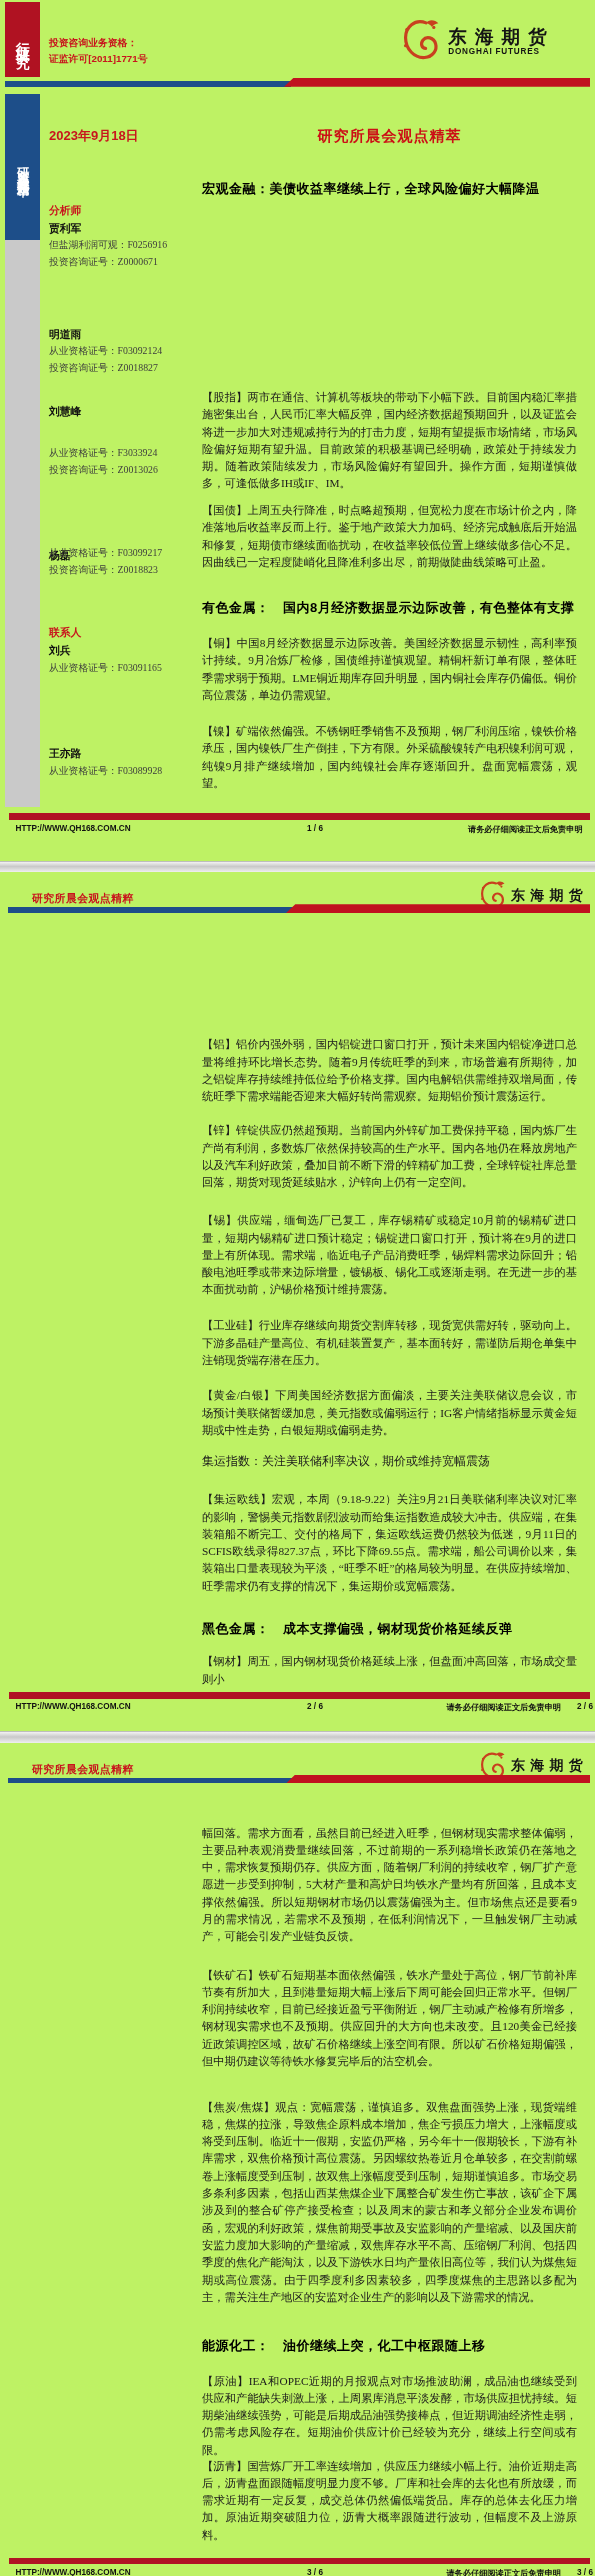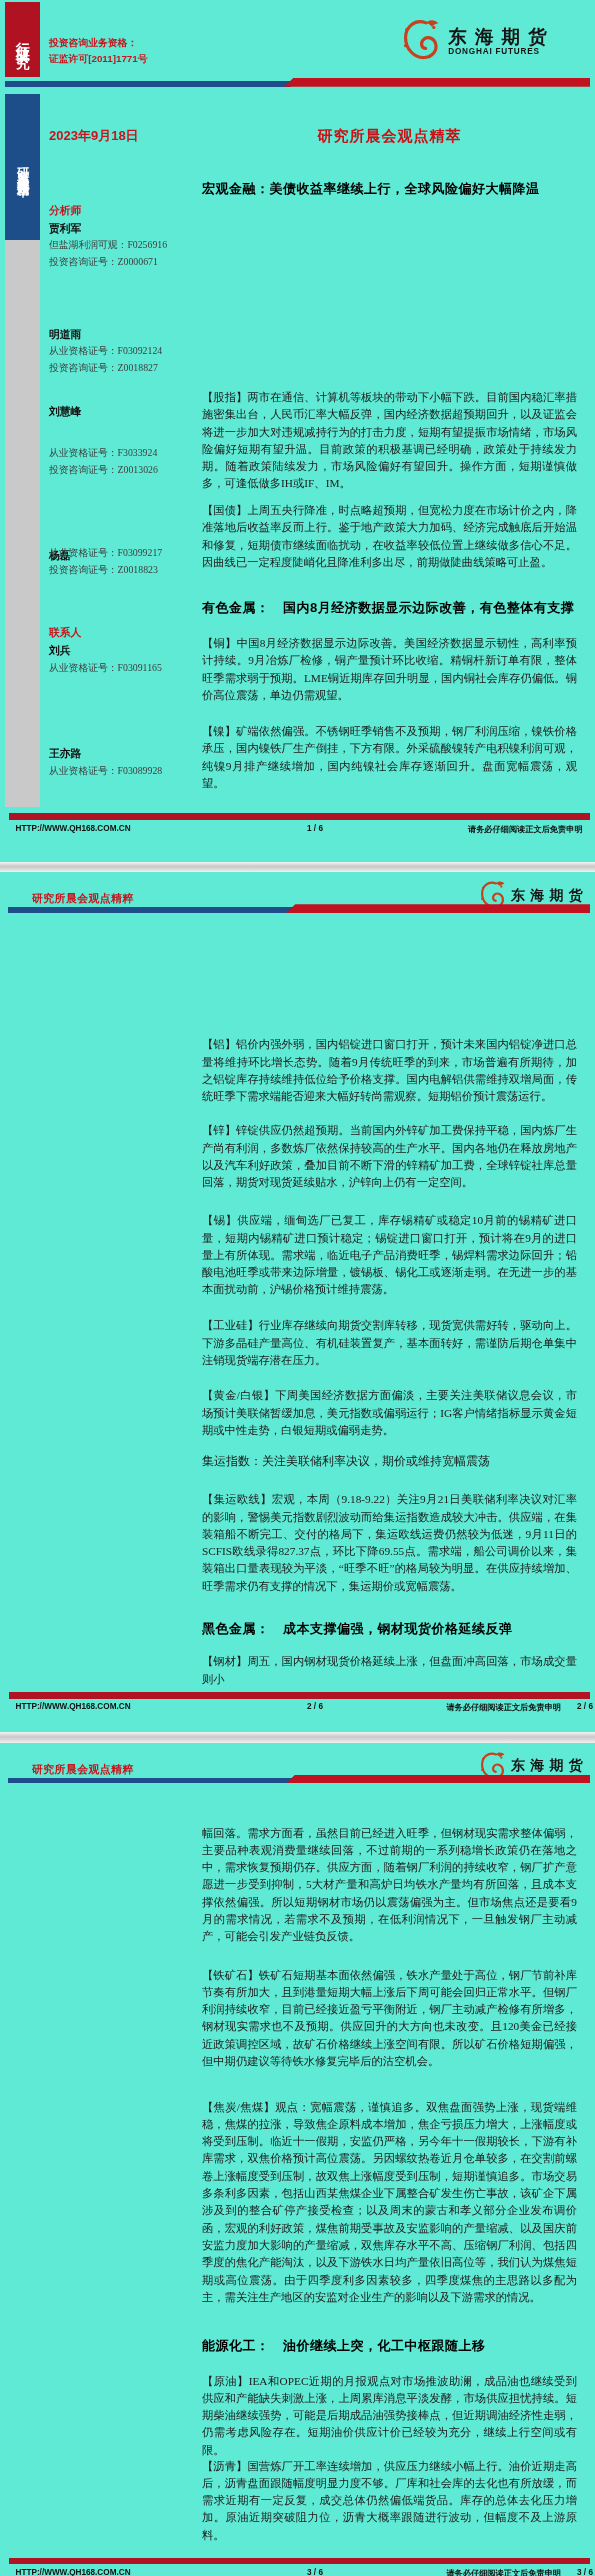--- a/index.html
+++ b/index.html
@@ -1,17 +1,17 @@
 <!DOCTYPE html>
 <html style="font-size:8.2px"><head>
 <meta charset="utf-8">
 <style>
   html,body{margin:0;padding:0;background:#ffffff;}
   body{width:596px;font-family:"Liberation Serif",serif;-webkit-font-smoothing:antialiased;}
-  .page{position:relative;width:596px;background:#5eead4;overflow:hidden;}
+  .page{position:relative;width:596px;background:#bef264;overflow:hidden;}
   .p1{height:861px;}
   .p2{height:859px;}
   .p3{height:858px;}
   .divider{width:596px;height:11.3px;background:linear-gradient(180deg,#f2f2f2 0%,#c9c9c9 45%,#efefef 100%);border-top:0.5px solid #bdbdbd;box-sizing:border-box;}
   .abs{position:absolute;}
   .vbox{writing-mode:vertical-rl;text-align:center;color:#ffffff;font-family:"Liberation Sans",sans-serif;font-weight:bold;}
   .redbox{background:#B01222;}
   .bluebox{background:#1D4E89;}
   .graybar{background:#C9C9C9;}
   .bar-blue{background:#1D4E89;}
@@ -100,21 +100,21 @@
   <div class="abs a-name" style="left:49px;top:644px;">刘兵</div>
   <div class="abs cert" style="left:49px;top:662px;">从业资格证号：F03091165</div>
 
   <div class="abs a-name" style="left:49px;top:747px;">王亦路</div>
   <div class="abs cert" style="left:49px;top:765px;">从业资格证号：F03089928</div>
 
   <div class="sec-h" style="top:180px;">宏观金融：美债收益率继续上行，全球风险偏好大幅降温</div>
   <div class="para" style="top:389px;">【股指】两市在通信、计算机等板块的带动下小幅下跌。目前国内稳汇率措施密集出台，人民币汇率大幅反弹，国内经济数据超预期回升，以及证监会将进一步加大对违规减持行为的打击力度，短期有望提振市场情绪，市场风险偏好短期有望升温。目前政策的积极基调已经明确，政策处于持续发力期。随着政策陆续发力，市场风险偏好有望回升。操作方面，短期谨慎做多，可逢低做多IH或IF、IM。</div>
   <div class="para" style="top:502px;">【国债】上周五央行降准，时点略超预期，但宽松力度在市场计价之内，降准落地后收益率反而上行。鉴于地产政策大力加码、经济完成触底后开始温和修复，短期债市继续面临扰动，在收益率较低位置上继续做多信心不足。因曲线已一定程度陡峭化且降准利多出尽，前期做陡曲线策略可止盈。</div>
   <div class="sec-h" style="top:599px;">有色金属：　国内8月经济数据显示边际改善，有色整体有支撑</div>
-  <div class="para" style="top:635px;">【铜】中国8月经济数据显示边际改善。美国经济数据显示韧性，高利率预计持续。9月冶炼厂检修，铜产量预计环比收缩。精铜杆新订单有限，整体旺季需求弱于预期。LME铜近期库存回升明显，国内铜社会库存仍偏低。铜价高位震荡，单边仍需观望。</div>
+  <div class="para" style="top:635px;">【铜】中国8月经济数据显示边际改善。美国经济数据显示韧性，高利率预计持续。9月冶炼厂检修，国债维持谨慎观望。精铜杆新订单有限，整体旺季需求弱于预期。LME铜近期库存回升明显，国内铜社会库存仍偏低。铜价高位震荡，单边仍需观望。</div>
   <div class="para" style="top:723px;">【镍】矿端依然偏强。不锈钢旺季销售不及预期，钢厂利润压缩，镍铁价格承压，国内镍铁厂生产倒挂，下方有限。外采硫酸镍转产电积镍利润可观，纯镍9月排产继续增加，国内纯镍社会库存逐渐回升。盘面宽幅震荡，观望。</div>
 
   <div class="footer-bar" style="top:813px;"></div>
   <div class="abs ft" style="left:15.5px;top:824px;">HTTP://WWW.QH168.COM.CN</div>
   <div class="abs ft" style="left:289px;top:824px;width:52px;text-align:center;">1 / 6</div>
   <div class="abs ft" style="right:13.4px;top:824px;">请务必仔细阅读正文后免责申明</div>
 </div>
 
 <div class="divider"></div>
 

